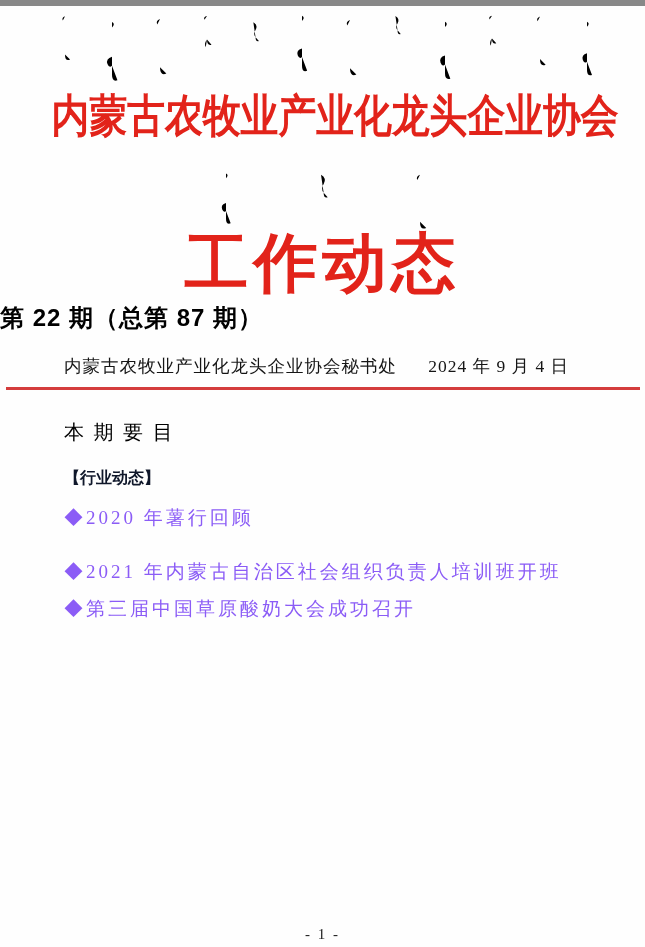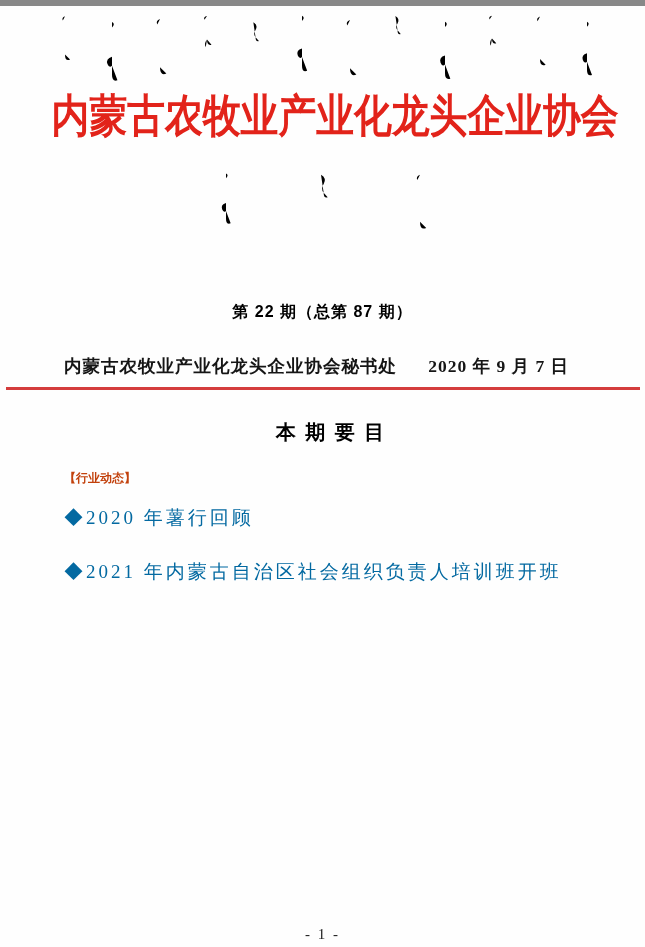--- a/index.html
+++ b/index.html
@@ -54,71 +54,68 @@
     text-align: center;
     font-size: 64px;
     font-weight: bold;
     color: #e2231a;
     letter-spacing: 5px;
     white-space: nowrap;
   }
   .issue-line {
     position: absolute;
     top: 296px; left: 0; width: 100%;
-    text-align: center;
     font-family: "Liberation Sans", sans-serif;
     font-weight: bold;
-    font-size: 16px;
+    font-size: 24px;
     color: #000;
     letter-spacing: 1px;
   }
   .byline {
     position: absolute;
     top: 348px; left: 64px; right: 76px;
     display: flex;
     justify-content: space-between;
     align-items: baseline;
     font-size: 17.5px;
     color: #151515;
     letter-spacing: 1px;
-    font-weight: bold;
   }
   .divider {
     position: absolute;
     top: 381px; left: 6px; right: 5px;
     height: 3px;
     background: #d43c3c;
   }
   
   .contents {
     position: absolute;
     top: 412px; left: 64px;
     width: 534px;
   }
   .contents-heading {
-    text-align: center;
     font-family: "Liberation Sans", sans-serif;
-    font-weight: bold;
+    font-weight: normal;
     font-size: 20px;
     color: #000;
     letter-spacing: 2px;
     line-height: 28px;
   }
   .section-label {
     font-family: "Liberation Sans", sans-serif;
     font-weight: bold;
-    font-size: 12px;
-    color: #c2410c;
+    font-size: 16px;
+    color: #0f172a;
     line-height: 28px;
   }
   .sec-1 { margin-top: 18px; }
   .sec-2 { margin-top: 8px; }
   .toc-item {
     font-size: 19px;
-    color: #0369a1;
+    color: #8b5cf6;
     letter-spacing: 3px;
     line-height: 40px;
     word-break: break-all;
   }
   .item-short { line-height: 34px; margin-top: 9px; }
   .item-a { margin-top: 20px; line-height: 34px; }
   .item-b { margin-top: 16px; }
   .item-c { margin-top: 0px; }
   .item-d { margin-top: 0px; }
   
@@ -199,34 +196,36 @@
         <use href="#mw-b"></use>
       </svg>
     <svg class="mw" width="18" height="30" viewBox="0 0 22 45">
         <use href="#mw-d"></use>
       </svg>
     <svg class="mw" width="20" height="64" viewBox="0 0 22 72">
         <use href="#mw-a"></use>
       </svg>
   </div>
 
+  <div class="bulletin-title">工作动态</div>
 
   <div class="issue-line">第 22 期（总第 87 期）</div>
 
   <div class="byline">
     <span>内蒙古农牧业产业化龙头企业协会秘书处</span>
-    <span>2020 年 9 月 7 日</span>
+    <span>2024 年 9 月 4 日</span>
   </div>
 
   <div class="divider"></div>
 
   <div class="contents">
     <div class="contents-heading">本 期 要 目</div>
 
     <div class="section-label sec-1">【行业动态】</div>
     <div class="toc-item item-short">◆2020 年薯行回顾</div>
 
     <div class="toc-item item-a">◆2021 年内蒙古自治区社会组织负责人培训班开班</div>
+    <div class="toc-item item-c">◆第三届中国草原酸奶大会成功召开</div>
   </div>
 
   <div class="footer">- 1 -</div>
 
 </div>
 
 </body></html>

